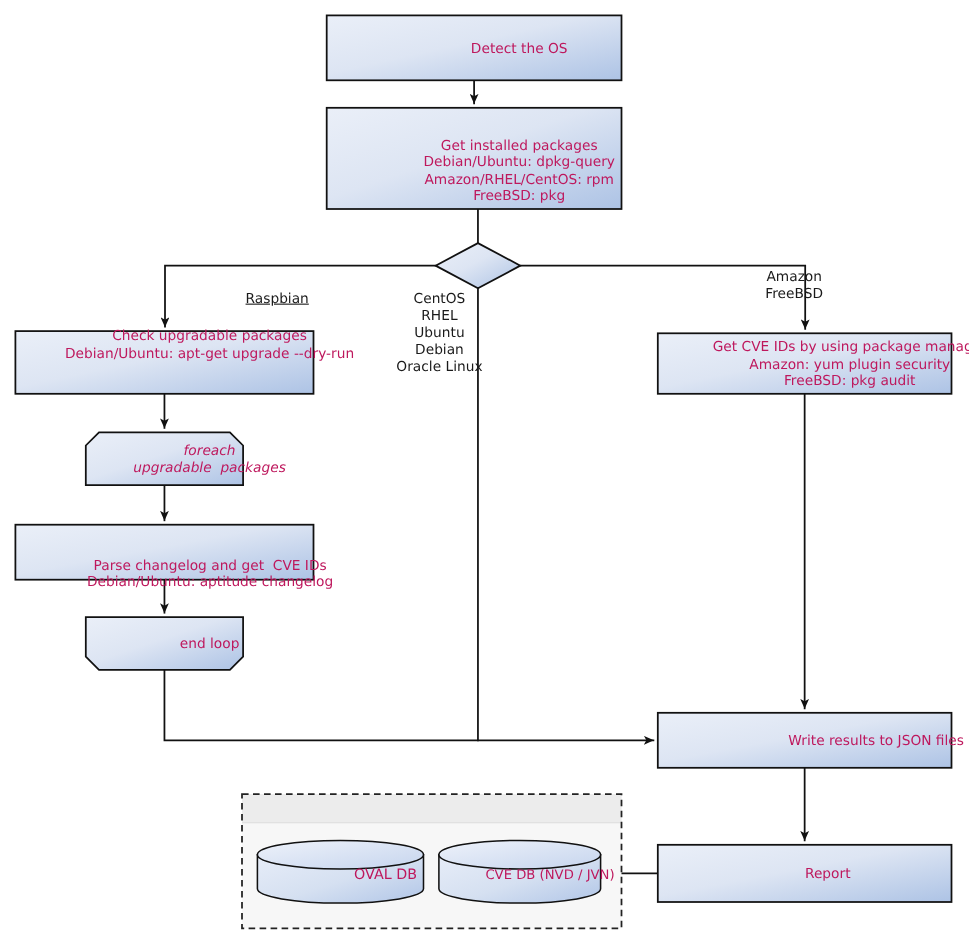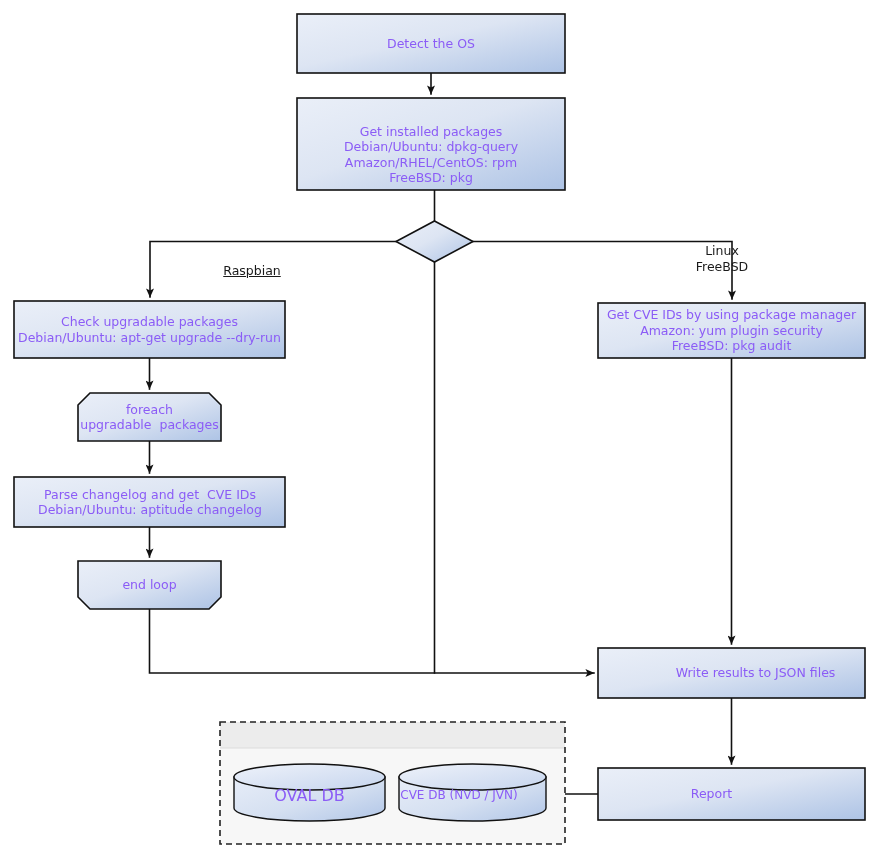--- a/index.html
+++ b/index.html
@@ -24,25 +24,26 @@
     top: 0;
     width: 881px;
     height: 857px;
   }
   .node-label {
     position: absolute;
     display: flex;
     align-items: center;
     justify-content: center;
     text-align: center;
-    color: #8b5cf6;
+    color: #be185d;
     font-size: 12.5px;
     line-height: 15.5px;
     white-space: pre;
     pointer-events: none;
+    margin-left: 41px;
   }
   .edge-label {
     position: absolute;
     text-align: center;
     color: #1a1a1a;
     font-size: 12.5px;
     line-height: 15.5px;
     white-space: pre;
     pointer-events: none;
   }
@@ -147,43 +148,48 @@
     </g>
   </svg>
 
   <div class="node-label" style="left:297px; top:14px; width:268px; height:59px;">Detect the OS</div>
 
   <div class="node-label" style="left:297px; top:98px; width:268px; height:113px;">Get installed packages
 Debian/Ubuntu: dpkg-query
 Amazon/RHEL/CentOS: rpm
 FreeBSD: pkg</div>
 
-  <div class="node-label" style="left:14px; top:301px; width:271px; height:57px;">Check upgradable packages
+  <div class="node-label" style="left:14px; top:284px; width:271px; height:57px;">Check upgradable packages
 Debian/Ubuntu: apt-get upgrade --dry-run</div>
 
-  <div class="node-label" style="left:78px; top:393px; width:143px; height:48px;">foreach
+  <div class="node-label" style="left:78px; top:393px; width:143px; height:48px;font-style:italic;">foreach
 upgradable  packages</div>
 
-  <div class="node-label" style="left:14px; top:477px; width:272px; height:50px;">Parse changelog and get  CVE IDs
+  <div class="node-label" style="left:14px; top:496px; width:272px; height:50px;">Parse changelog and get  CVE IDs
 Debian/Ubuntu: aptitude changelog</div>
 
   <div class="node-label" style="left:598px; top:303px; width:267px; height:55px;">Get CVE IDs by using package manager
 Amazon: yum plugin security
 FreeBSD: pkg audit</div>
 
   <div class="node-label" style="left:78px; top:561px; width:143px; height:48px;">end loop</div>
 
   <div class="node-label" style="left:598px; top:648px; width:267px; height:50px;padding-left:24px;">Write results to JSON files</div>
 
   <div class="node-label" style="left:598px; top:768px; width:227px; height:52px;">Report</div>
 
-  <div class="node-label" style="left:234px; top:777px; width:151px; height:38px; font-size:16px;">OVAL DB</div>
+  <div class="node-label" style="left:234px; top:777px; width:151px; height:38px; font-size:13px;">OVAL DB</div>
 
   <div class="node-label" style="left:399px; top:777px; width:120px; height:38px; font-size:12px;">CVE DB (NVD / JVN)</div>
 
   <div class="edge-label" style="left:157px; top:263px; width:190px;text-decoration:underline;">Raspbian</div>
 
+  <div class="edge-label" style="left:322px; top:263px; width:155px;">CentOS
+RHEL
+Ubuntu
+Debian
+Oracle Linux</div>
 
-  <div class="edge-label" style="left:627px; top:243px; width:190px;">Linux
+  <div class="edge-label" style="left:627px; top:243px; width:190px;">Amazon
 FreeBSD</div>
 
 
 </div>
 
 </body></html>

